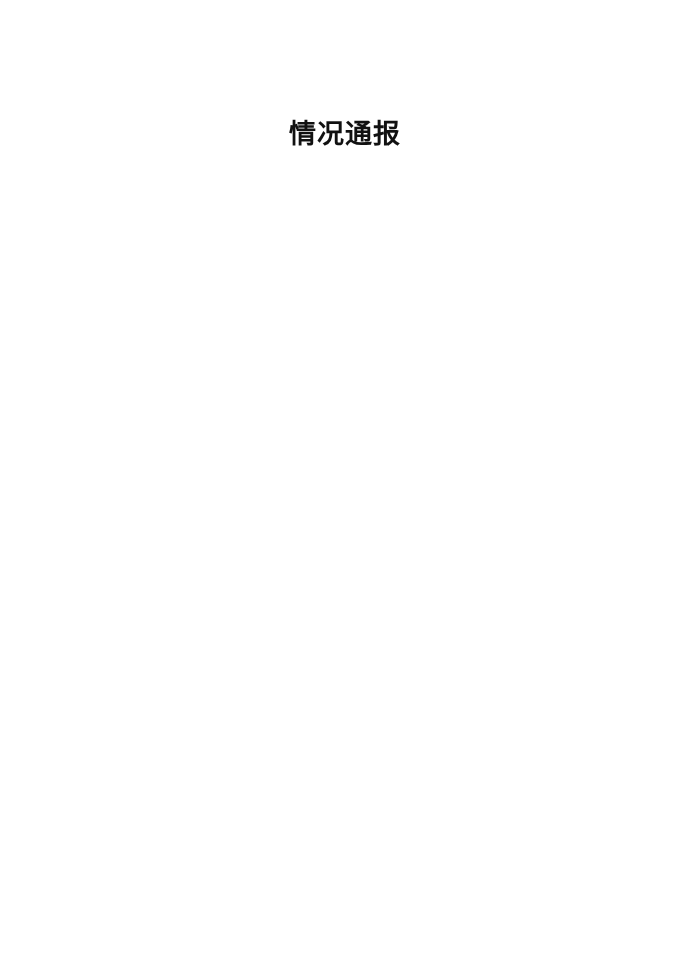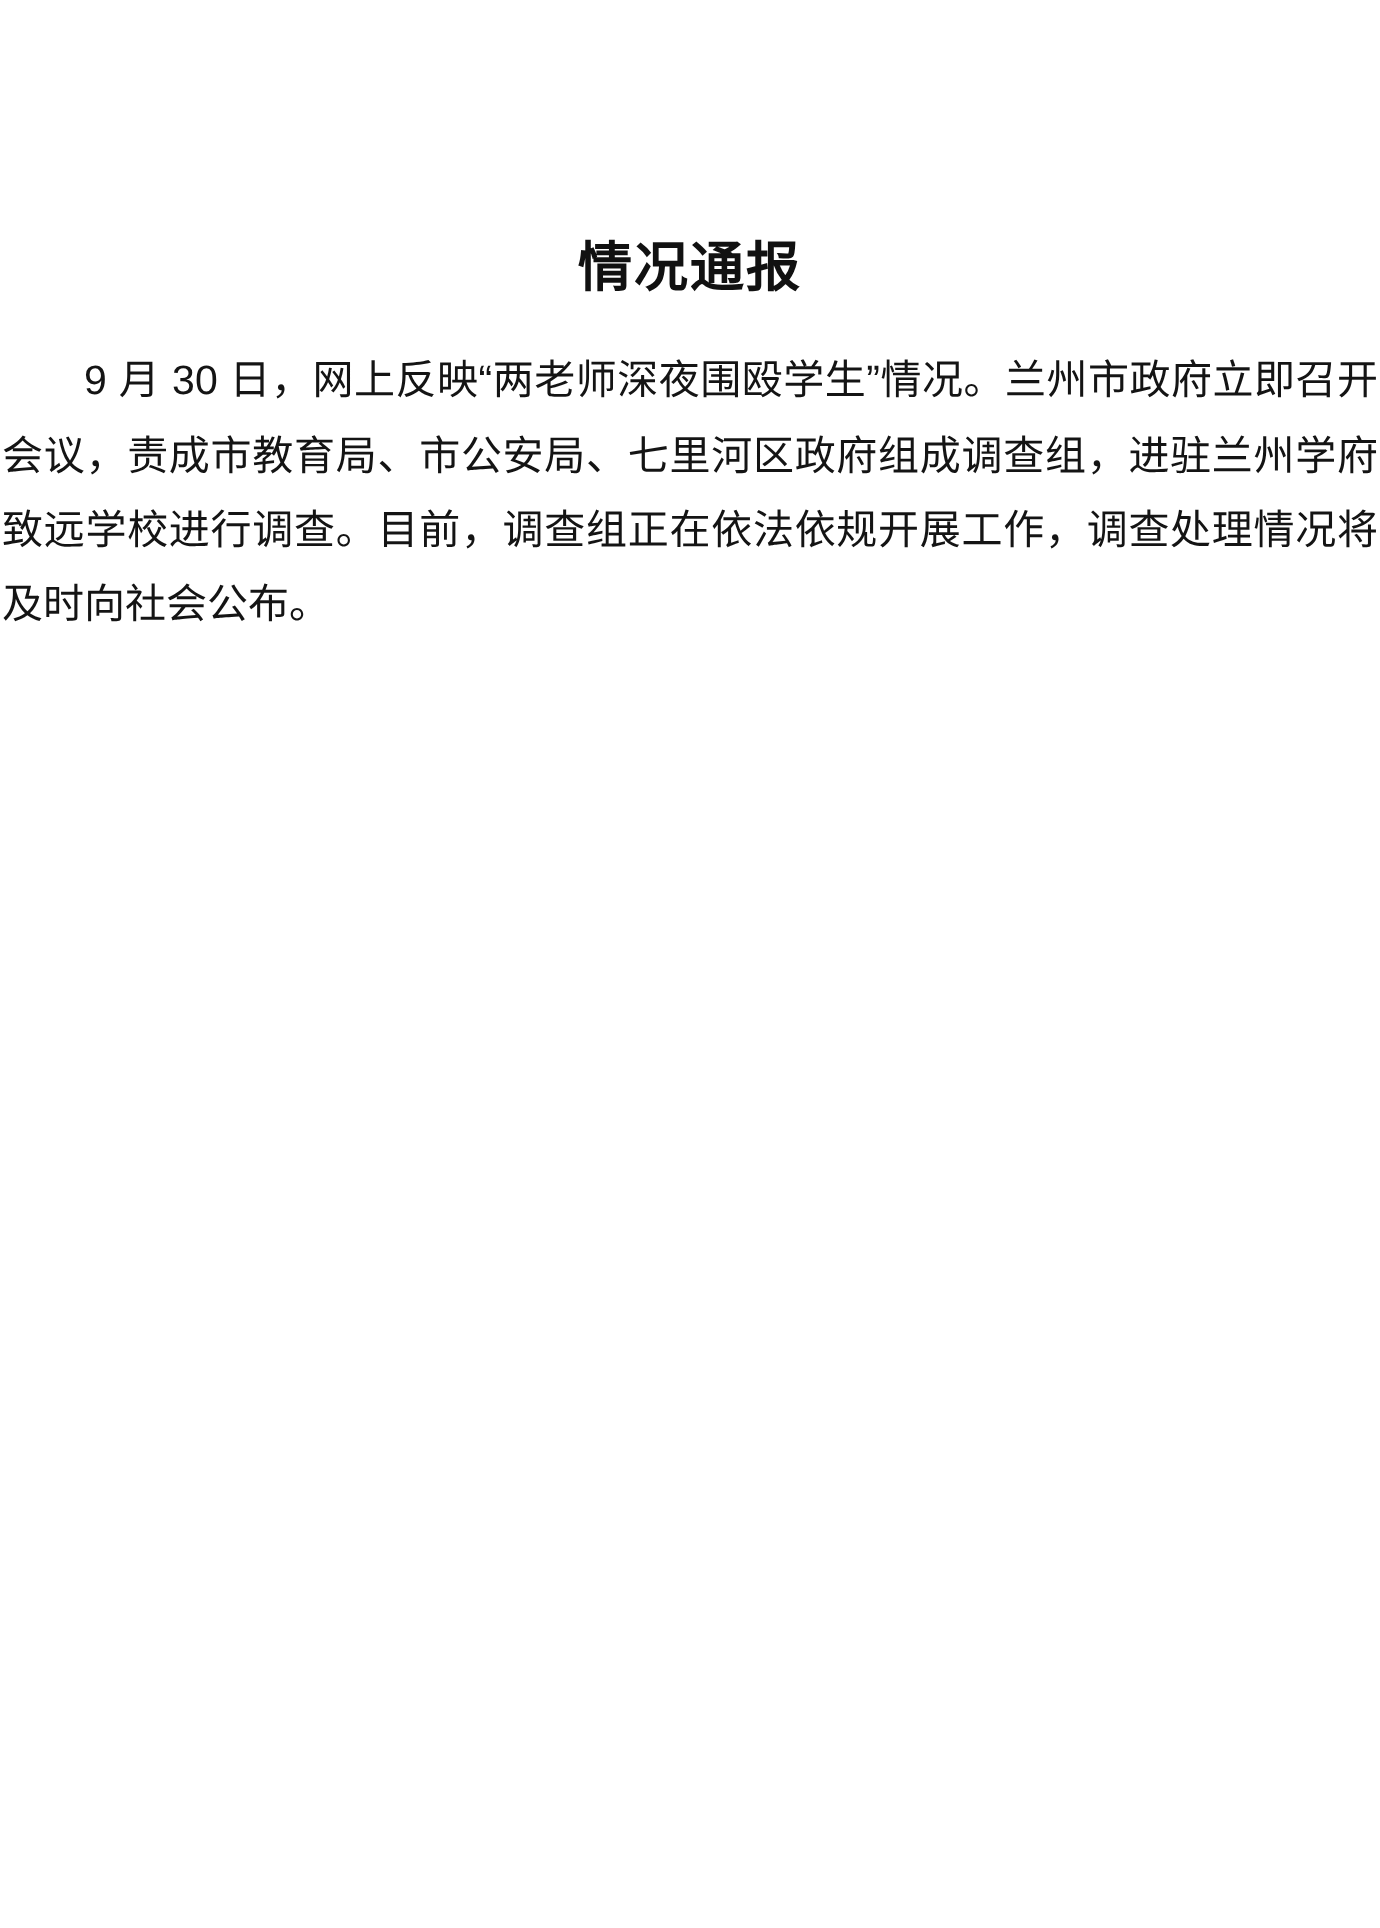--- a/index.html
+++ b/index.html
@@ -12,21 +12,21 @@
     background: #ffffff;
     font-family: "Liberation Sans", "DejaVu Sans", sans-serif;
     color: #1a1a1a;
     overflow: hidden;
   }
   .page {
     position: relative;
     width: 690px;
     height: 964px;
     box-sizing: border-box;
-    padding: 0 1px;
+    padding: 0 22px;
   }
   .doc-title {
     margin: 0;
     padding-top: 118px;
     text-align: center;
     font-size: 27px;
     font-weight: 700;
     letter-spacing: 1px;
     line-height: 1.2;
     color: #111111;
@@ -59,20 +59,17 @@
     padding-right: 6px;
   }
 </style>
 </head>
 <body>
 
 <div class="page">
 
   <h1 class="doc-title">情况通报</h1>
 
-  <div class="doc-body">
-    <p>9 月 30 日，网上反映“两老师深夜围殴学生”情况。兰州市政府立即召开会议，责成市教育局、市公安局、七里河区政府组成调查组，进驻兰州学府致远学校进行调查。目前，调查组正在依法依规开展工作，调查处理情况将及时向社会公布。</p>
-  </div>
 
   <div class="signature-block">
   </div>
 
 </div>
 
 </body></html>

